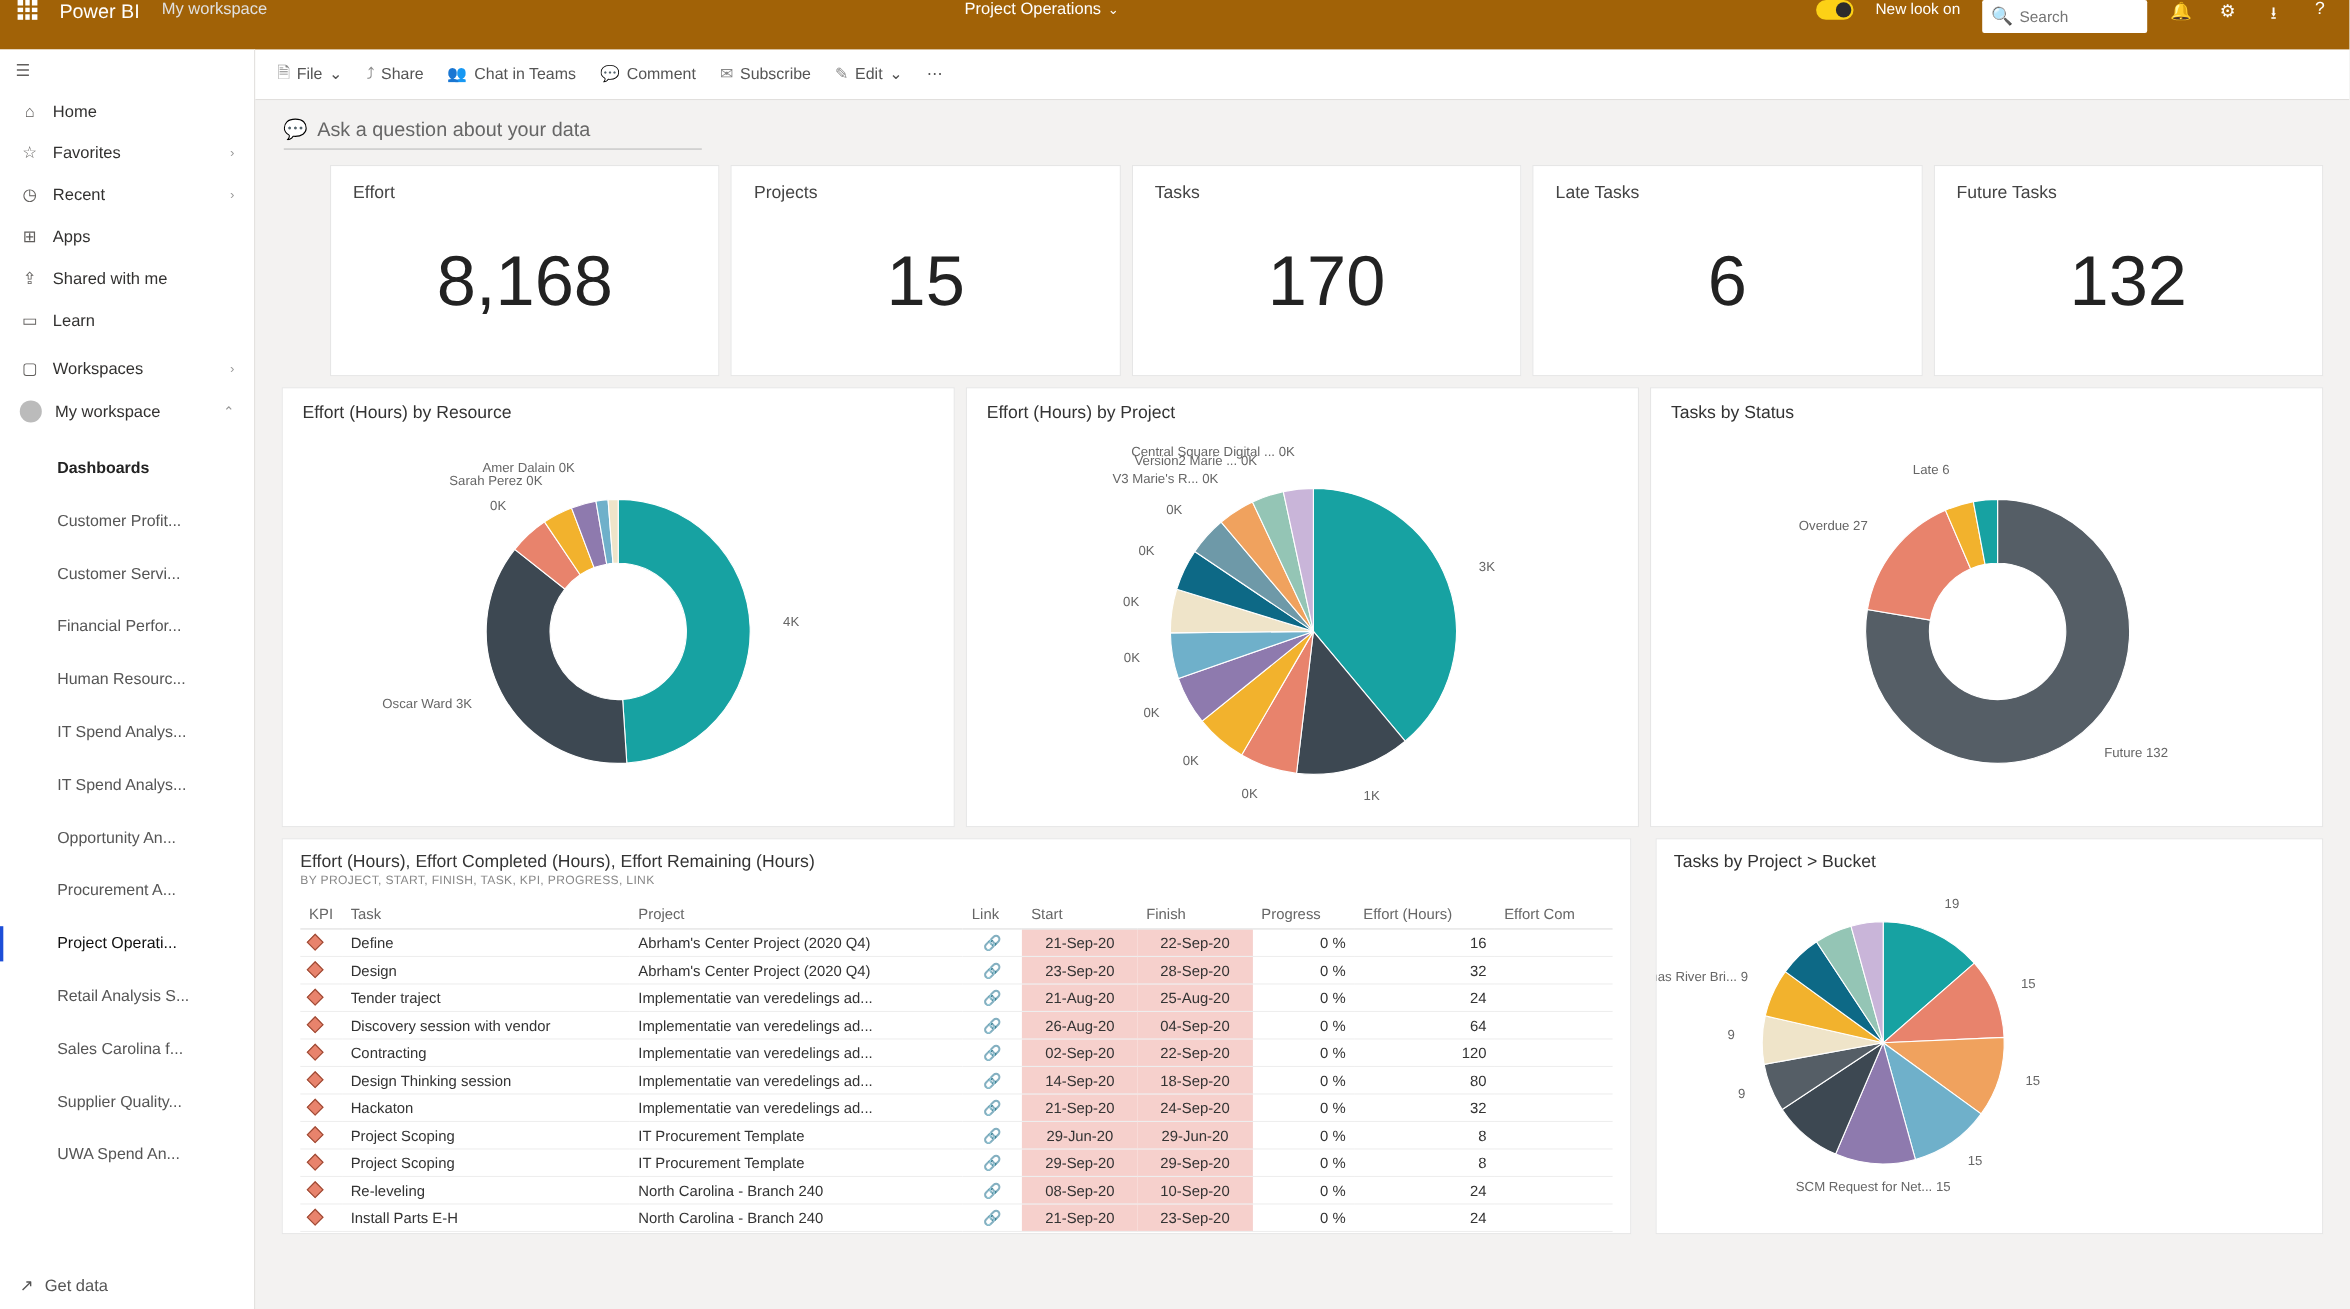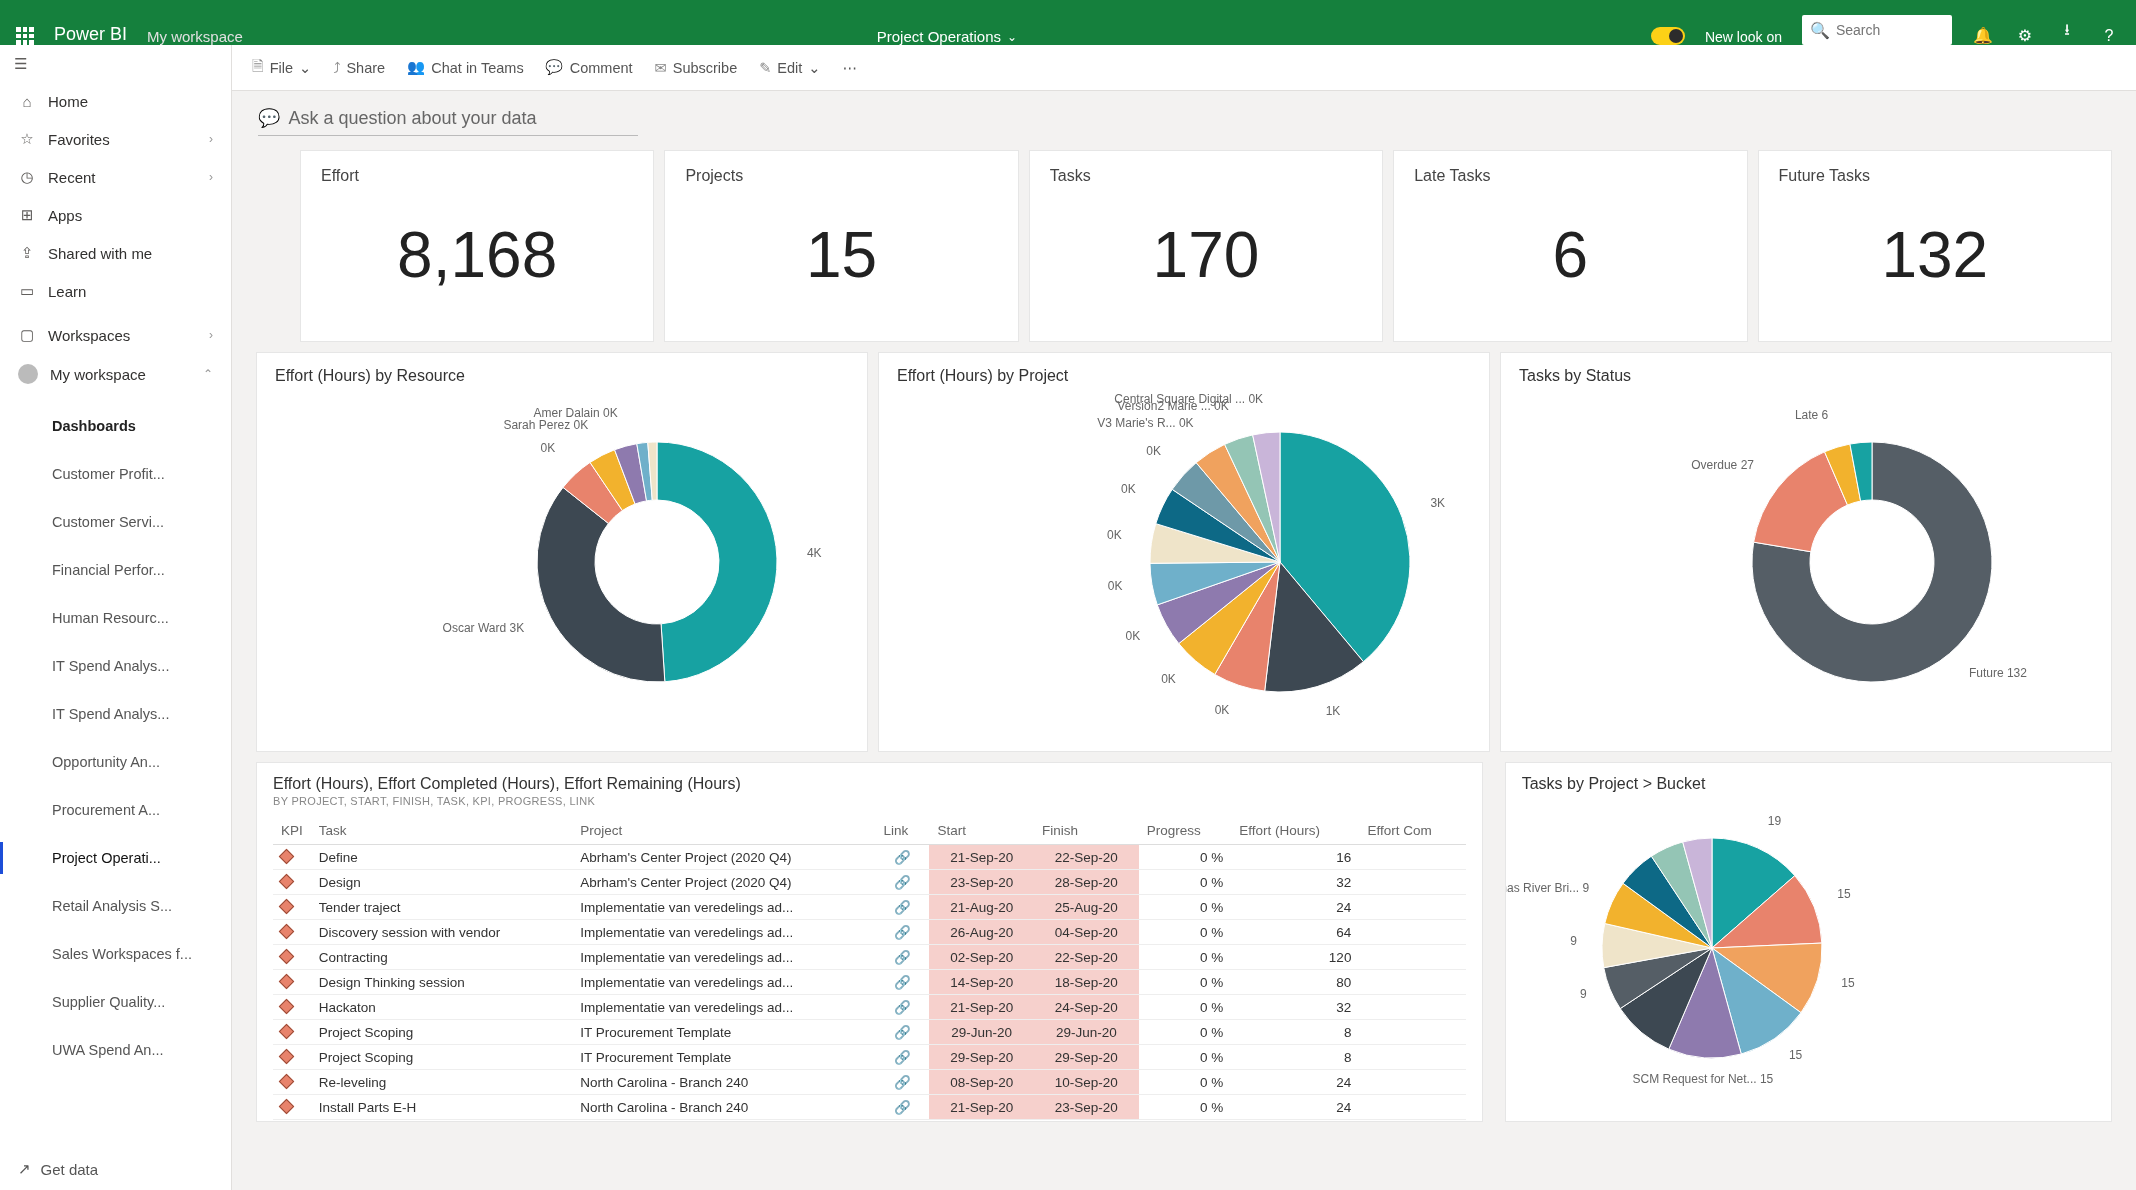--- a/index.html
+++ b/index.html
@@ -1,17 +1,17 @@
 <!DOCTYPE html>
 <html><head>
 <meta charset="utf-8">
 <style>
 * { margin: 0; padding: 0; box-sizing: border-box; font-family: "Segoe UI", -apple-system, sans-serif; }
 body { background: #f3f2f1; color: #323130; overflow: hidden; width: 2136px; height: 1190px; transform-origin: top left; }
-.topbar { height: 45px; background: #15803d; color: #fff; display: flex; align-items: flex-end; padding: 0 16px; gap: 20px; }
+.topbar { height: 45px; background: #a16207; color: #fff; display: flex; align-items: flex-start; padding: 0 16px; gap: 20px; }
 .topbar .waffle { width: 18px; height: 18px; display: grid; grid-template-columns: repeat(3,1fr); gap: 2px; cursor: pointer; }
 .topbar .waffle span { background:#fff; }
 .topbar .brand { font-size: 18px; font-weight: 400; }
 .topbar .wstitle { font-size: 15px; color:#e0e0e0; }
 .topbar .spacer { flex: 1; }
 .topbar .crumb { display:flex; align-items:center; gap:6px; font-size:15px; cursor:pointer;}
 .topbar .chev { font-size:12px; }
 .topbar .toggle { width:34px; height:18px; background:#fcd116; border-radius:9px; position:relative; }
 .topbar .toggle::after { content:""; position:absolute; right:2px; top:2px; width:14px; height:14px; background:#2c2c2c; border-radius:50%; }
 .topbar .newlook { font-size:14px; }
@@ -33,21 +33,21 @@
 .toolbar { height:46px; background:#fff; border-bottom:1px solid #e1dfdd; display:flex; align-items:center; padding:0 20px; gap:22px; font-size:14.5px; color:#555; }
 .toolbar .tb { display:flex; align-items:center; gap:6px; cursor:pointer; }
 .toolbar .tb .ic { color:#888; }
 .askrow { padding:16px 26px 10px; }
 .askrow .ask { display:flex; align-items:center; gap:8px; color:#666; font-size:18px; border-bottom:1px solid #bbb; width:380px; padding-bottom:6px; cursor:text;}
 .tiles { display:grid; grid-template-columns:repeat(5,1fr); gap:10px; padding:4px 24px 10px;margin-left:44px; }
 .tile { background:#fff; border:1px solid #e6e6e6; padding:16px 20px; height:192px; display:flex; flex-direction:column;}
 .tile .tlabel { font-size:16px; color:#444; }
 .tile .tval { flex:1; display:flex; align-items:center; justify-content:center; font-size:64px; font-weight:300; color:#222; }
 .cards { display:grid; grid-template-columns:1fr 1fr 1fr; gap:10px; padding:0 24px 10px; }
-.card { background:#fff; border:1px solid #e6e6e6; padding:14px 18px; height:400px; display:flex; flex-direction:row;}
+.card { background:#fff; border:1px solid #e6e6e6; padding:14px 18px; height:400px; display:flex; flex-direction:column;}
 .card .ctitle { font-size:16px; color:#333; margin-bottom:6px;}
 .card .chartarea { flex:1; display:flex; align-items:center; justify-content:center; position:relative;}
 .bottom { display:grid; grid-template-columns:2.02fr 1fr; gap:22px; padding:0 24px 0; }
 .bcard { background:#fff; border:1px solid #e6e6e6; padding:12px 16px; height:360px; overflow:hidden;}
 .bcard .ctitle { font-size:16px; color:#333;}
 .bcard .csub { font-size:11px; color:#888; letter-spacing:0.3px; margin-top:2px;}
 table.tb1 { width:100%; border-collapse:collapse; font-size:13.5px; margin-top:10px;}
 table.tb1 th { text-align:left; font-weight:400; color:#666; padding:6px 8px; border-bottom:1px solid #ddd; white-space:nowrap;}
 table.tb1 td { padding:4px 8px; border-bottom:1px solid #eee; color:#333; white-space:nowrap;}
 table.tb1 td.kpi { width:26px;}
@@ -143,21 +143,21 @@
           <div class="wsitem">Customer Profit...</div>
           <div class="wsitem">Customer Servi...</div>
           <div class="wsitem">Financial Perfor...</div>
           <div class="wsitem">Human Resourc...</div>
           <div class="wsitem">IT Spend Analys...</div>
           <div class="wsitem">IT Spend Analys...</div>
           <div class="wsitem">Opportunity An...</div>
           <div class="wsitem">Procurement A...</div>
           <div class="wsitem active">Project Operati...</div>
           <div class="wsitem">Retail Analysis S...</div>
-          <div class="wsitem">Sales Workspaces f...</div>
+          <div class="wsitem">Sales Carolina f...</div>
           <div class="wsitem">Supplier Quality...</div>
           <div class="wsitem">UWA Spend An...</div>
         </div>
     </div>
     <div class="footer">
       <span>↗</span>
       <span>Get data</span>
     </div>
   </div>
 

